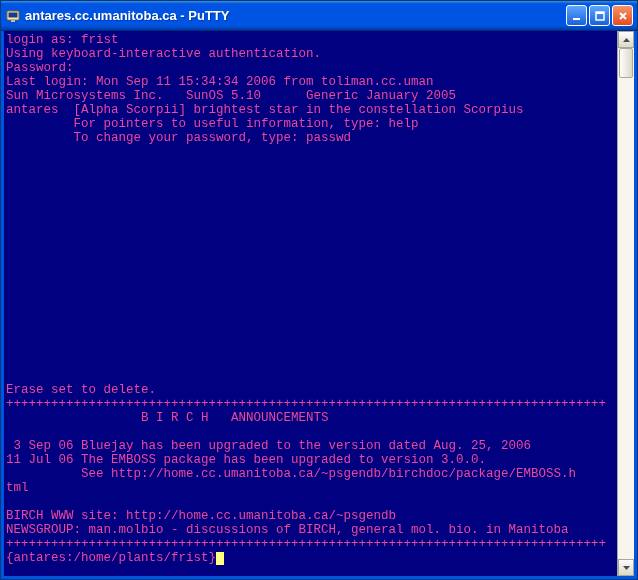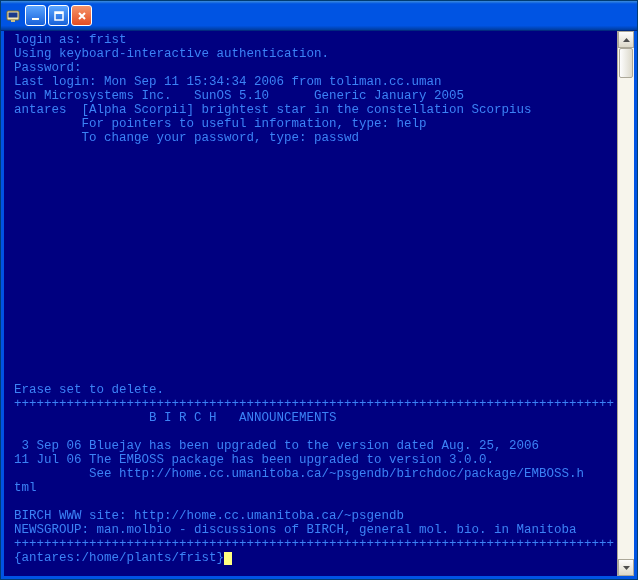--- a/index.html
+++ b/index.html
@@ -72,25 +72,25 @@
     display: flex;
     border-left: 3px solid #0054e3;
     border-right: 3px solid #0054e3;
     border-bottom: 3px solid #0054e3;
     background: #000080;
     overflow: hidden;
   }
   .terminal {
     flex: 1;
     background: #000080;
-    color: #3b82f6;
+    color: #ec4899;
     font-family: "Courier New", monospace;
     font-size: 12.5px;
     line-height: 14px;
-    padding: 2px 0 2px 10px;
+    padding: 2px 0 2px 2px;
     white-space: pre;
     overflow: hidden;
     position: relative;
   }
   .terminal .line { white-space: pre; }
   .cursor {
     display: inline-block;
     width: 8px;
     height: 13px;
     background: #ffff80;
@@ -134,20 +134,21 @@
 
 <div class="window">
   <div class="titlebar">
     <span class="icon-slot">
       <svg width="16" height="16" viewBox="0 0 16 16">
         <rect x="2" y="3" width="12" height="9" rx="1" fill="#f5e9b8" stroke="#7a6a2a" stroke-width="1"></rect>
         <rect x="3.5" y="4.5" width="9" height="5" fill="#1a3a8a"></rect>
         <rect x="6" y="12" width="4" height="2" fill="#c9bd86"></rect>
       </svg>
     </span>
+    <span class="title-text">antares.cc.umanitoba.ca - PuTTY</span>
     <div class="buttons">
       <div class="btn btn-min">
         <svg width="10" height="10" viewBox="0 0 10 10">
             <rect x="1" y="7" width="7" height="2" fill="#fff"></rect>
           </svg>
       </div>
       <div class="btn btn-max">
         <svg width="10" height="10" viewBox="0 0 10 10">
             <rect x="1" y="1" width="8" height="8" fill="none" stroke="#fff" stroke-width="1.5"></rect>
             <rect x="1" y="1" width="8" height="2" fill="#fff"></rect>

